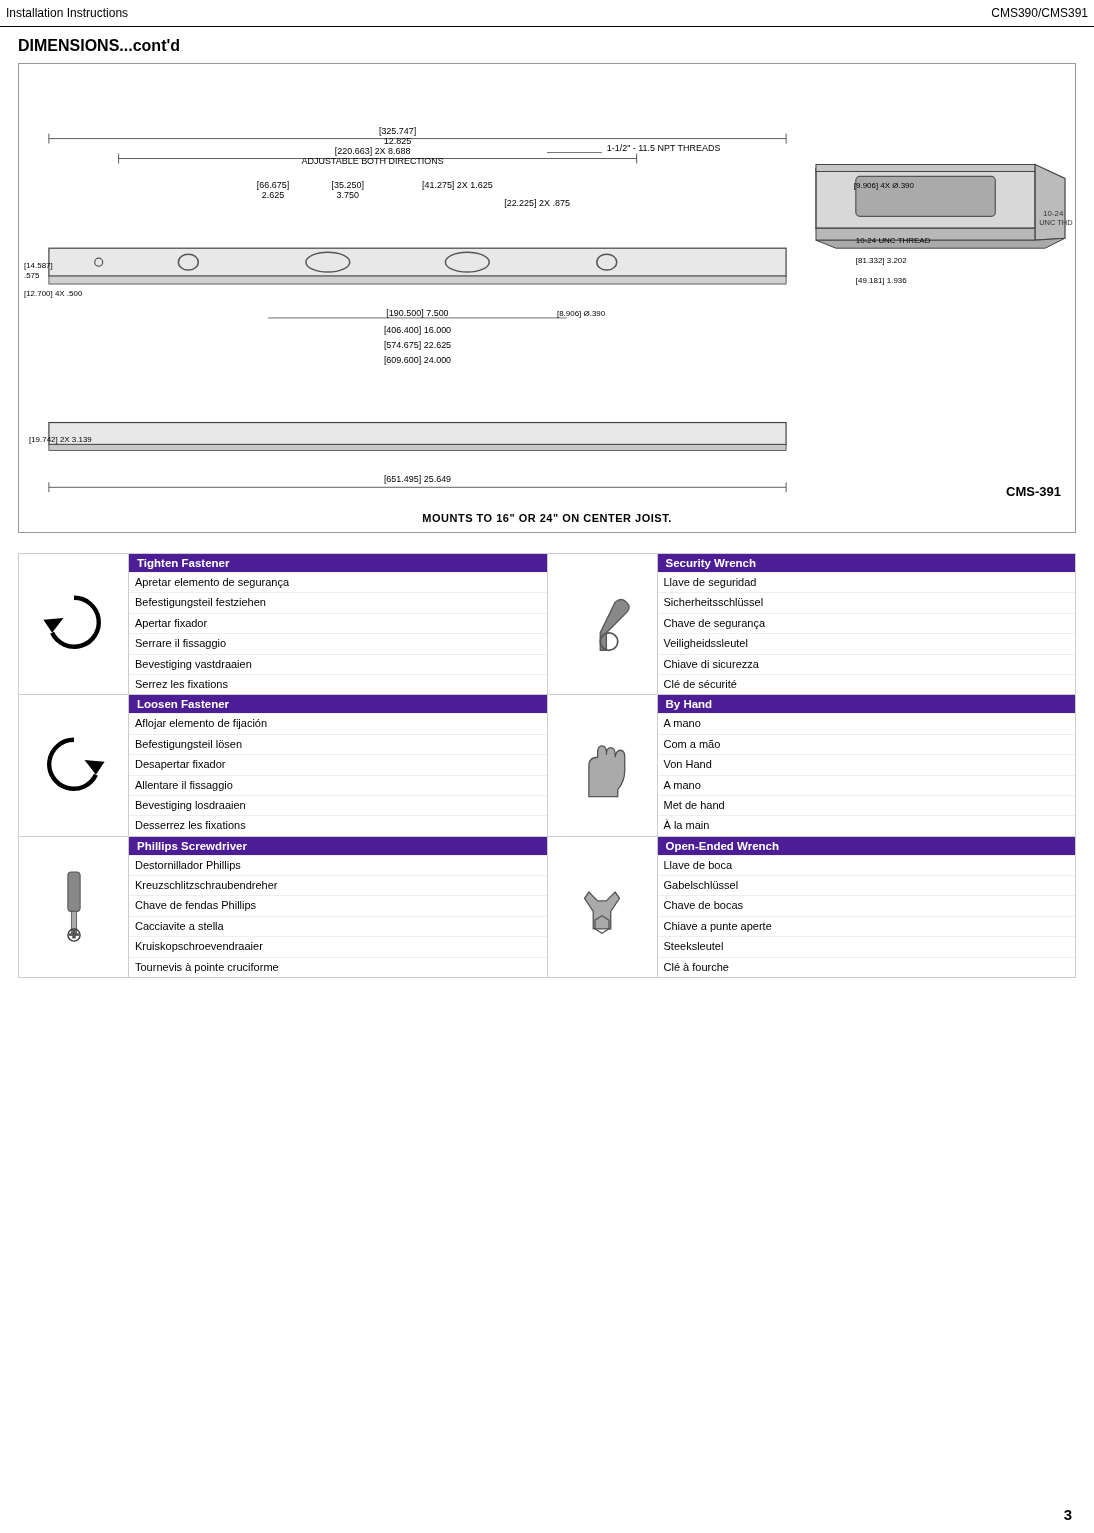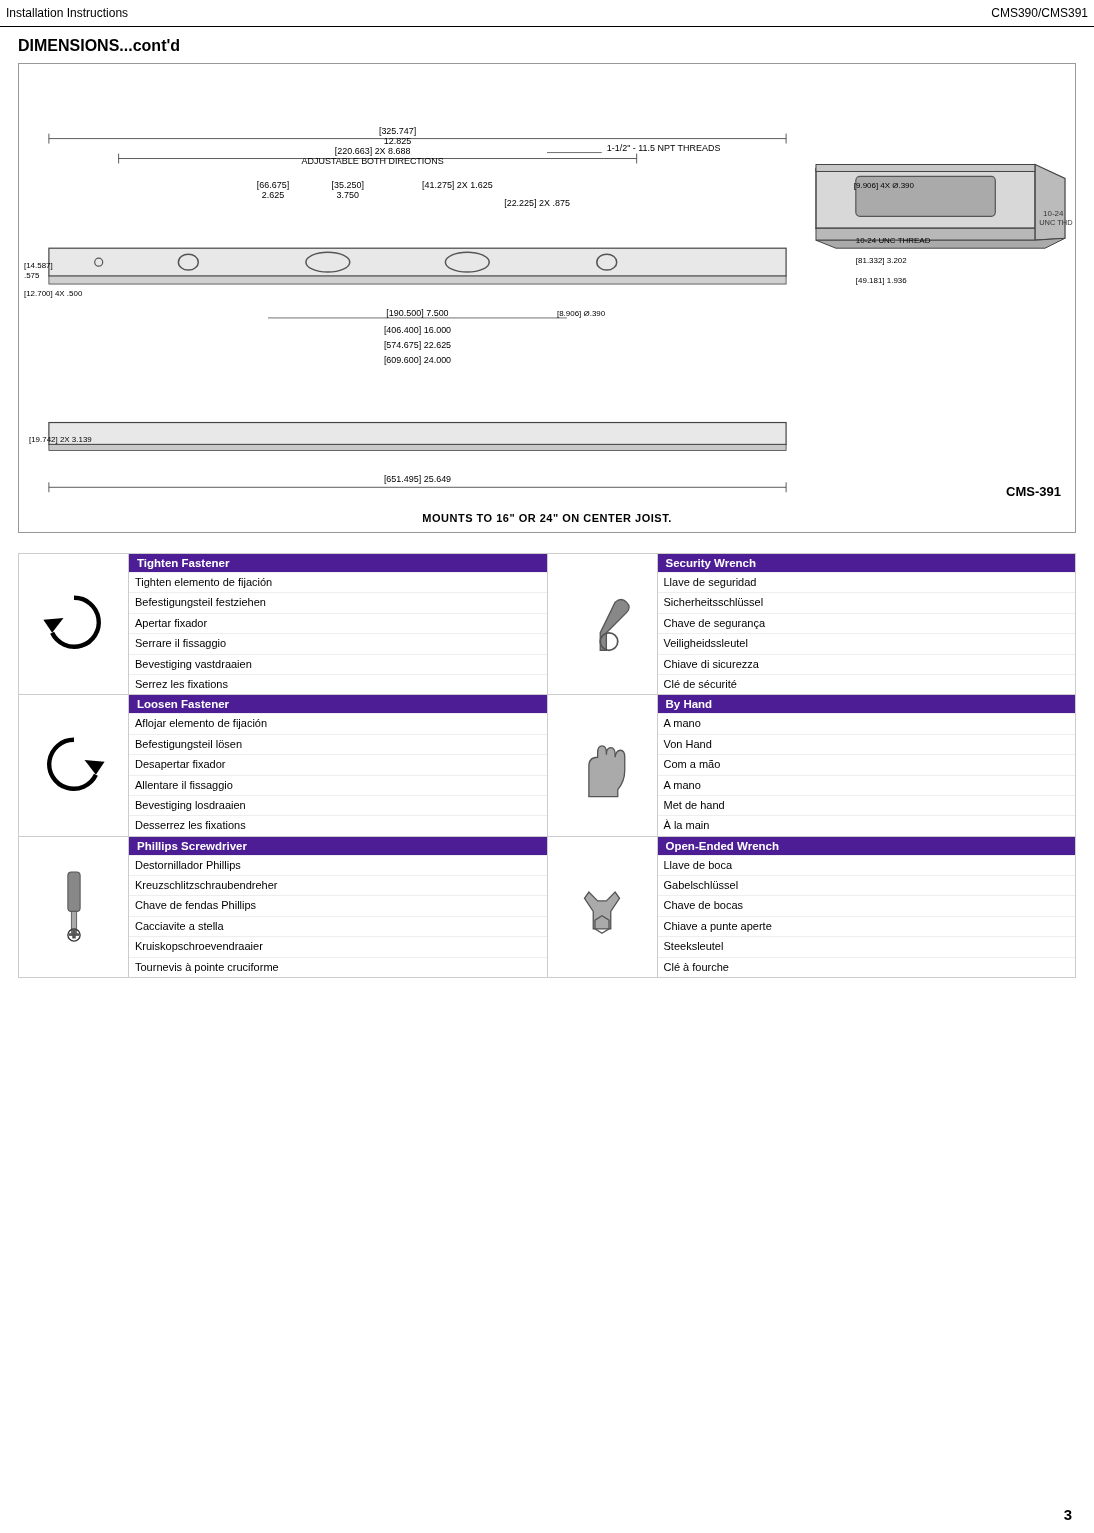--- a/index.html
+++ b/index.html
@@ -244,21 +244,21 @@
 
   <div class="legend-item">
         <div class="legend-icon-cell">
           <svg viewBox="0 0 80 90" width="70" height="80">
             <path d="M40 15 A28 28 0 1 1 15 55" fill="none" stroke="#000" stroke-width="5"></path>
             <polygon points="15,55 5,40 28,38" fill="#000"></polygon>
           </svg>
         </div>
         <div class="legend-text-cell">
           <div class="legend-text-header">Tighten Fastener</div>
-          <div class="legend-text-row">Tighten elemento de fijación</div>
+          <div class="legend-text-row">Apretar elemento de segurança</div>
           <div class="legend-text-row">Befestigungsteil festziehen</div>
           <div class="legend-text-row">Apertar fixador</div>
           <div class="legend-text-row">Serrare il fissaggio</div>
           <div class="legend-text-row">Bevestiging vastdraaien</div>
           <div class="legend-text-row">Serrez les fixations</div>
         </div>
       </div>
       <div class="legend-item">
         <div class="legend-icon-cell">
           <svg viewBox="0 0 80 90" width="70" height="80">
@@ -295,22 +295,22 @@
       </div>
       <div class="legend-item">
         <div class="legend-icon-cell">
           <svg viewBox="0 0 80 90" width="70" height="80">
             <path d="M25 80 L25 45 Q25 35 35 35 L35 30 Q35 22 40 22 Q45 22 45 30 L45 32 Q45 24 50 24 Q55 24 55 32 L55 35 Q56 27 61 27 Q66 27 66 35 L66 50 Q66 62 58 72 L58 80 Z" fill="#aaa" stroke="#555" stroke-width="1.5"></path>
           </svg>
         </div>
         <div class="legend-text-cell">
           <div class="legend-text-header">By Hand</div>
           <div class="legend-text-row">A mano</div>
+          <div class="legend-text-row">Com a mão</div>
           <div class="legend-text-row">Von Hand</div>
-          <div class="legend-text-row">Com a mão</div>
           <div class="legend-text-row">A mano</div>
           <div class="legend-text-row">Met de hand</div>
           <div class="legend-text-row">À la main</div>
         </div>
       </div>
       <div class="legend-item">
         <div class="legend-icon-cell">
           <svg viewBox="0 0 80 90" width="70" height="80">
             <rect x="33" y="5" width="14" height="45" rx="4" fill="#888" stroke="#555" stroke-width="1.2"></rect>
             <rect x="37" y="50" width="6" height="25" fill="#aaa" stroke="#555" stroke-width="1"></rect>

